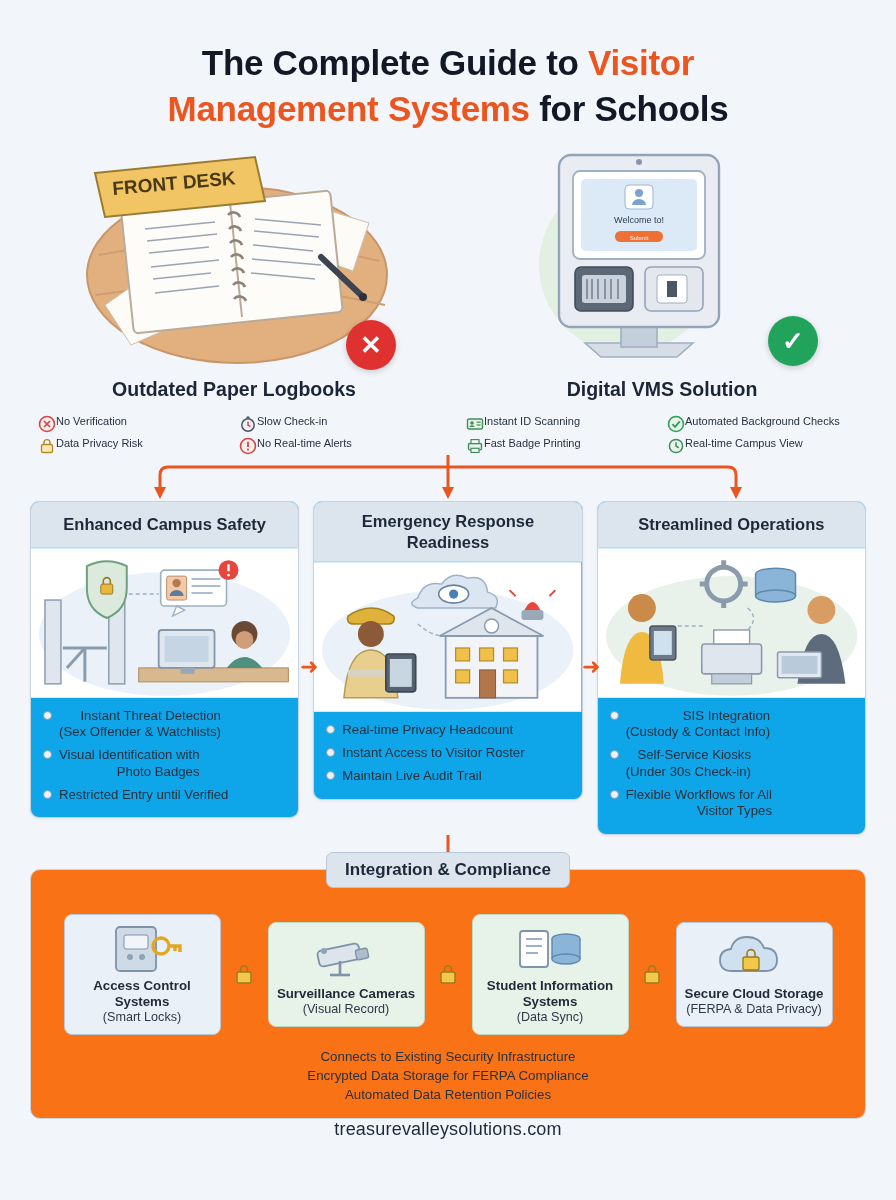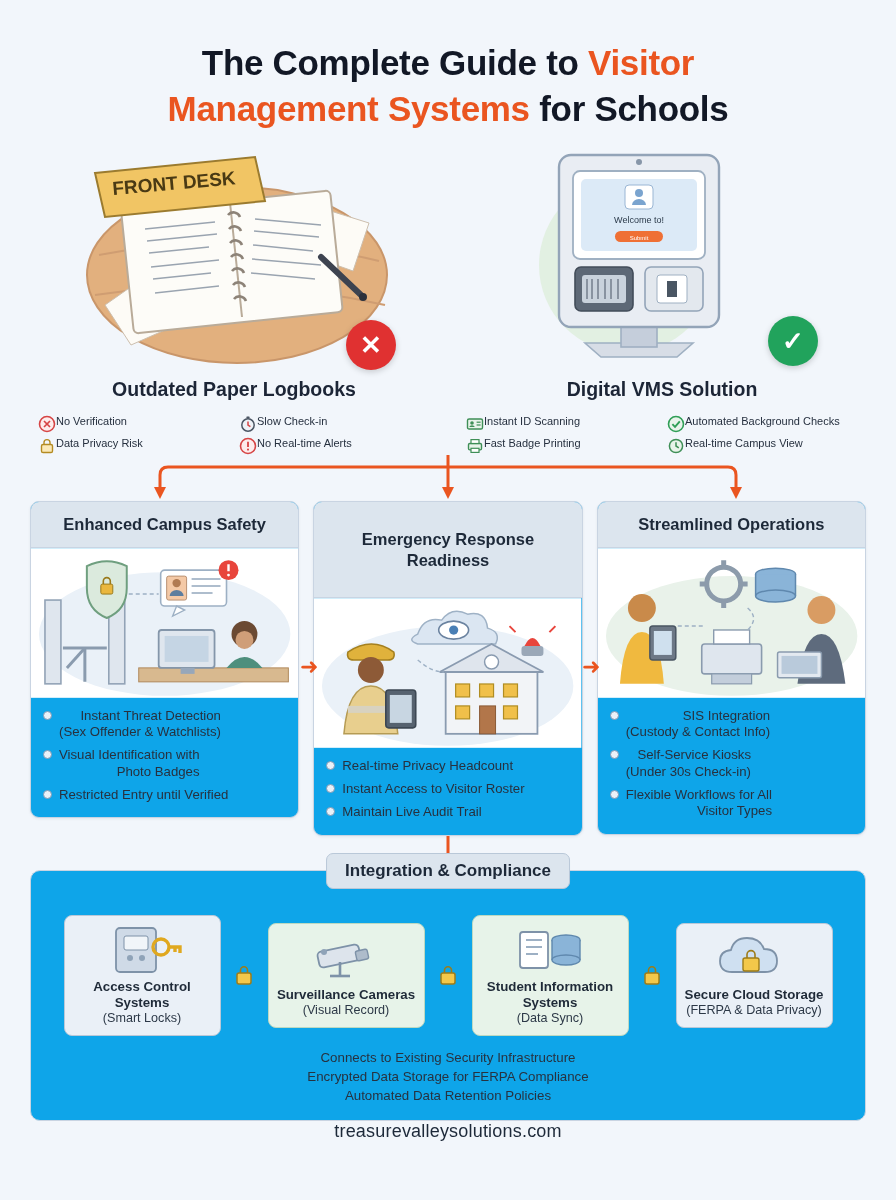--- a/index.html
+++ b/index.html
@@ -98,21 +98,21 @@
   .card-head {
     background: #dce5ee;
     color: #1d2939;
     font-weight: bold;
     font-size: 16.5px;
     text-align: center;
     padding: 12px 10px;
     line-height: 1.22;
     border-bottom: 1px solid #c9d4e2;
   }
-  .card-head.two-line { padding: 27px 10px; }
+  .card-head.two-line { padding: 9px 10px; }
   .card-art {
     height: 150px;
     display: block;
   }
   .card-list {
     padding: 10px 12px 14px 12px;
     text-align: right;
   }
   .li {
     display: flex; gap: 7px; align-items: flex-start;
@@ -135,21 +135,21 @@
   }
 
   
   .down-arrow {
     height: 34px; position: relative;
   }
 
   
   .integration {
     margin: 0 30px;
-    background: #0ea5e9;
+    background: #f97316;
     border: 1px solid #c9d4e2;
     border-radius: 10px;
     padding: 26px 18px 14px 18px;
     position: relative;
   }
   .int-title {
     position: absolute;
     top: -18px; left: 50%; transform: translateX(-50%);
     background: #dce5ee;
     border: 1px solid #b9c8d8;

